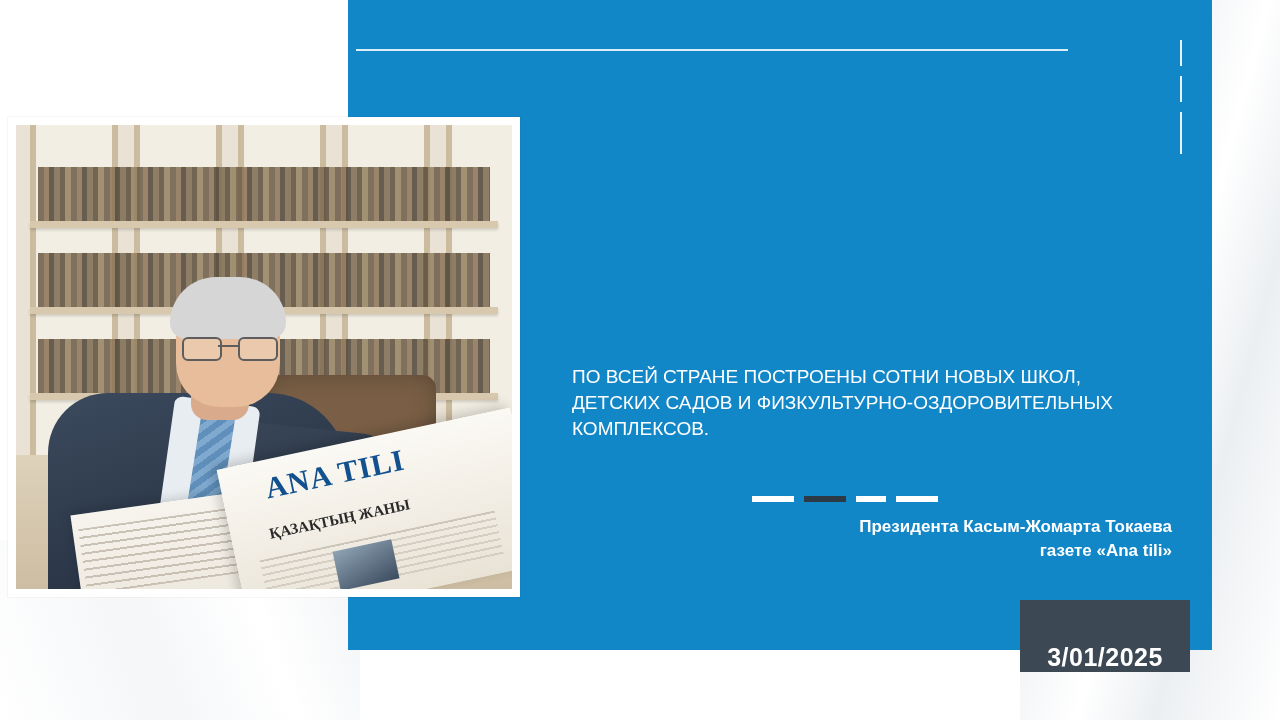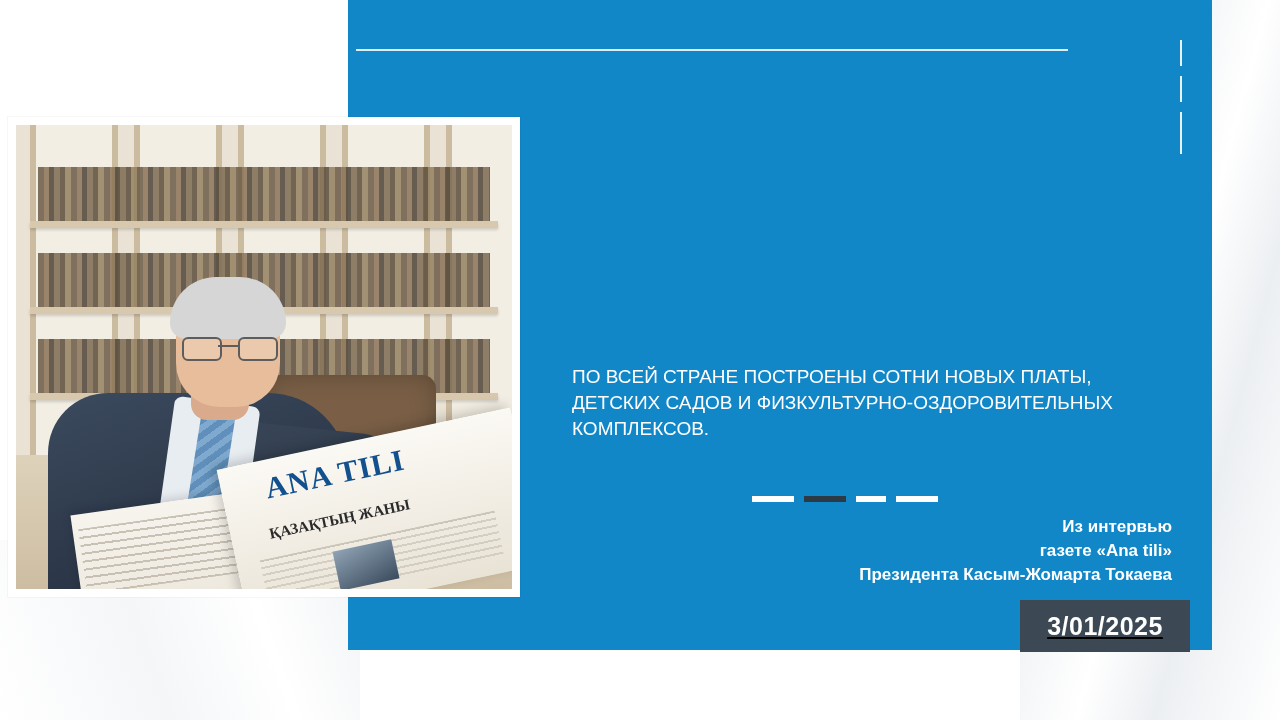--- a/index.html
+++ b/index.html
@@ -325,26 +325,25 @@
     font-weight: bold;
     font-size: 17px;
     line-height: 24px;
   }
 
   .date-badge {
     position: absolute;
     left: 1020px;
     top: 600px;
     width: 170px;
-    height: 52px;
+    height: 72px;
     background: #3c4854;
     display: flex;
-    align-items: center;
+    align-items: flex-end;
     justify-content: center;
-    text-decoration: underline;
   }
   .date-badge span {
     color: #ffffff;
     font-weight: bold;
     font-size: 25px;
     letter-spacing: 0.5px;
   }
 </style>
 </head>
 <body>
@@ -388,32 +387,31 @@
       <div class="newspaper"></div>
       <div class="np-lines"></div>
       <div class="newspaper2"></div>
       <div class="np-title">ANA TILI</div>
       <div class="np-sub">ҚАЗАҚТЫҢ ЖАНЫ</div>
       <div class="np-strip"></div>
       <div class="np-photo"></div>
     </div>
   </div>
 
-  <div class="quote-second">ПО ВСЕЙ СТРАНЕ ПОСТРОЕНЫ СОТНИ НОВЫХ ПЛАТЫ, ДЕТСКИХ САДОВ И ФИЗКУЛЬТУРНО-ОЗДОРОВИТЕЛЬНЫХ КОМПЛЕКСОВ.</div>
+  <div class="quote-second">ПО ВСЕЙ СТРАНЕ ПОСТРОЕНЫ СОТНИ НОВЫХ ШКОЛ, ДЕТСКИХ САДОВ И ФИЗКУЛЬТУРНО-ОЗДОРОВИТЕЛЬНЫХ КОМПЛЕКСОВ.</div>
 
   <div class="dashes">
     <div class="dash a"></div>
     <div class="dash b"></div>
     <div class="dash c"></div>
     <div class="dash d"></div>
   </div>
 
   <div class="attribution">
-    <div>Из интервью</div>
+    <div>Президента Касым-Жомарта Токаева</div>
     <div>газете «Ana tili»</div>
-    <div>Президента Касым-Жомарта Токаева</div>
   </div>
 
   <div class="date-badge">
     <span>3/01/2025</span>
   </div>
 
 </div>
 
 </body></html>

